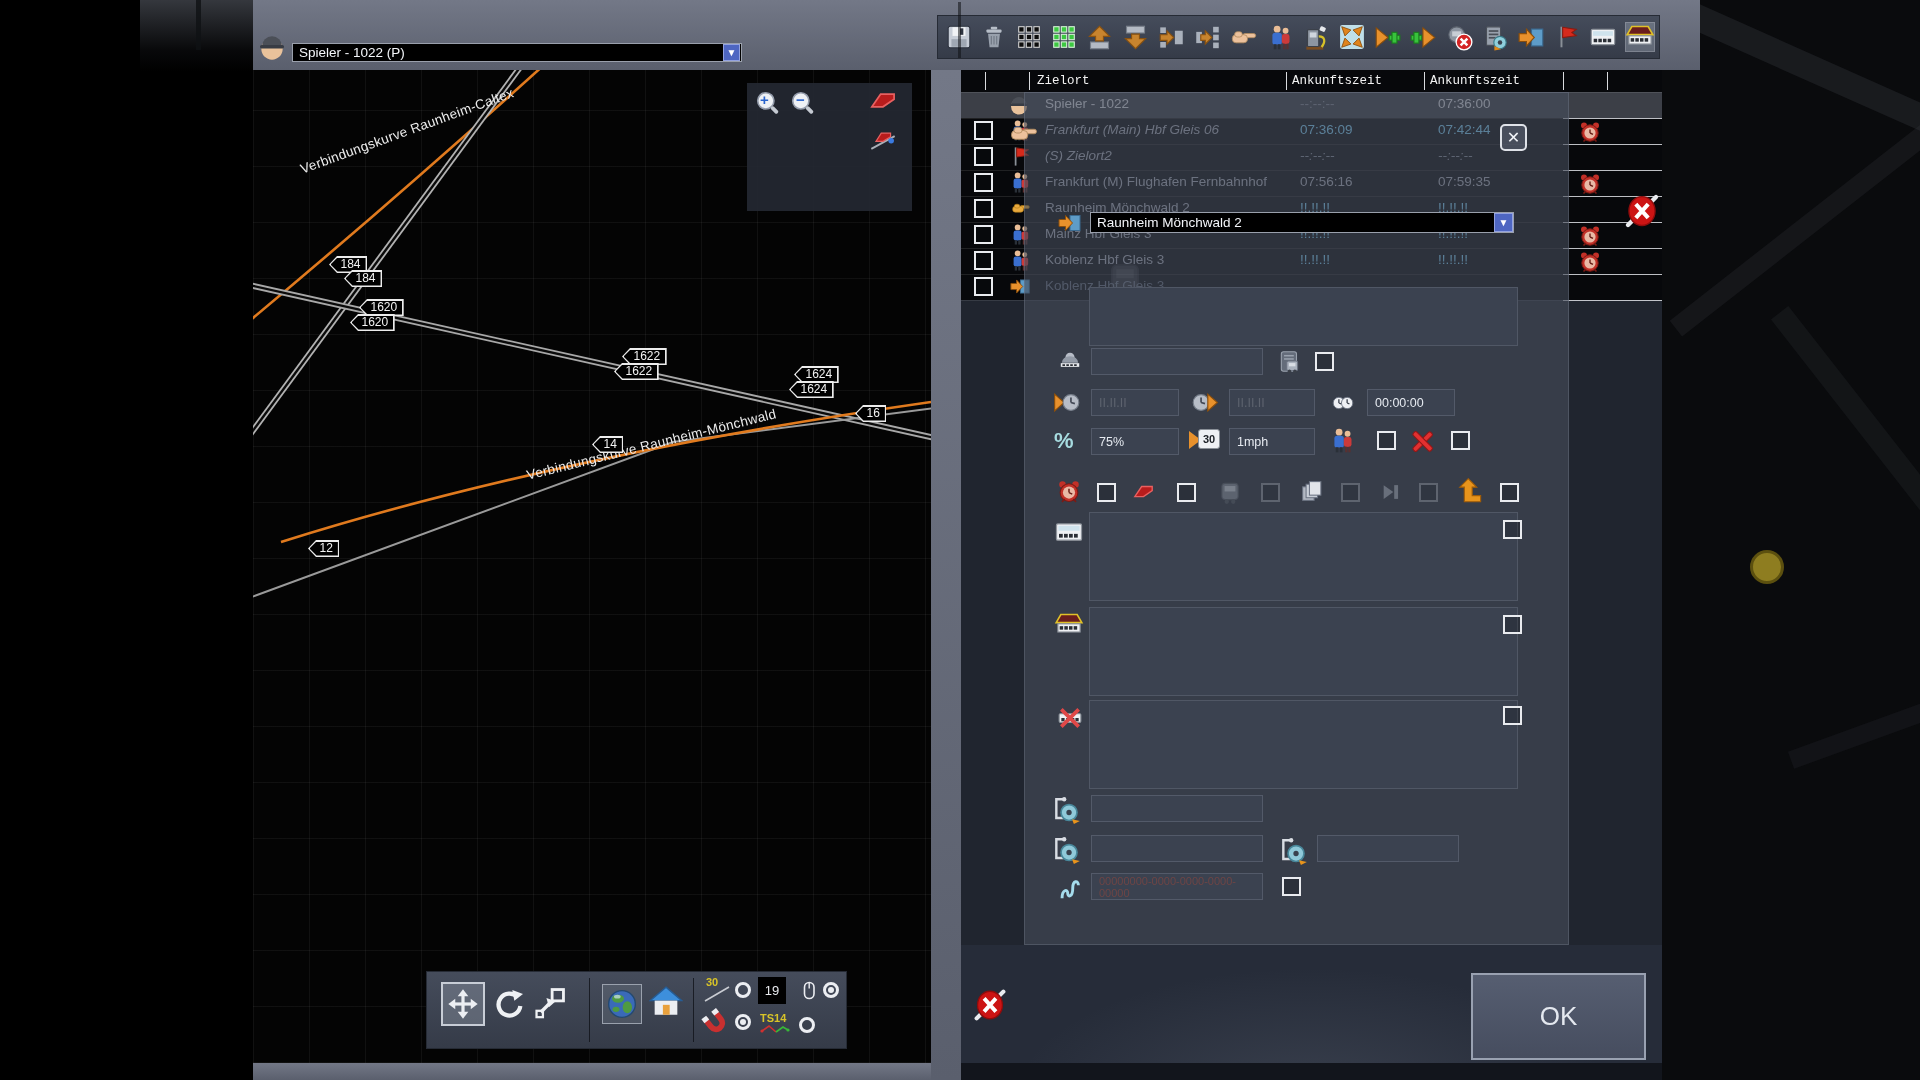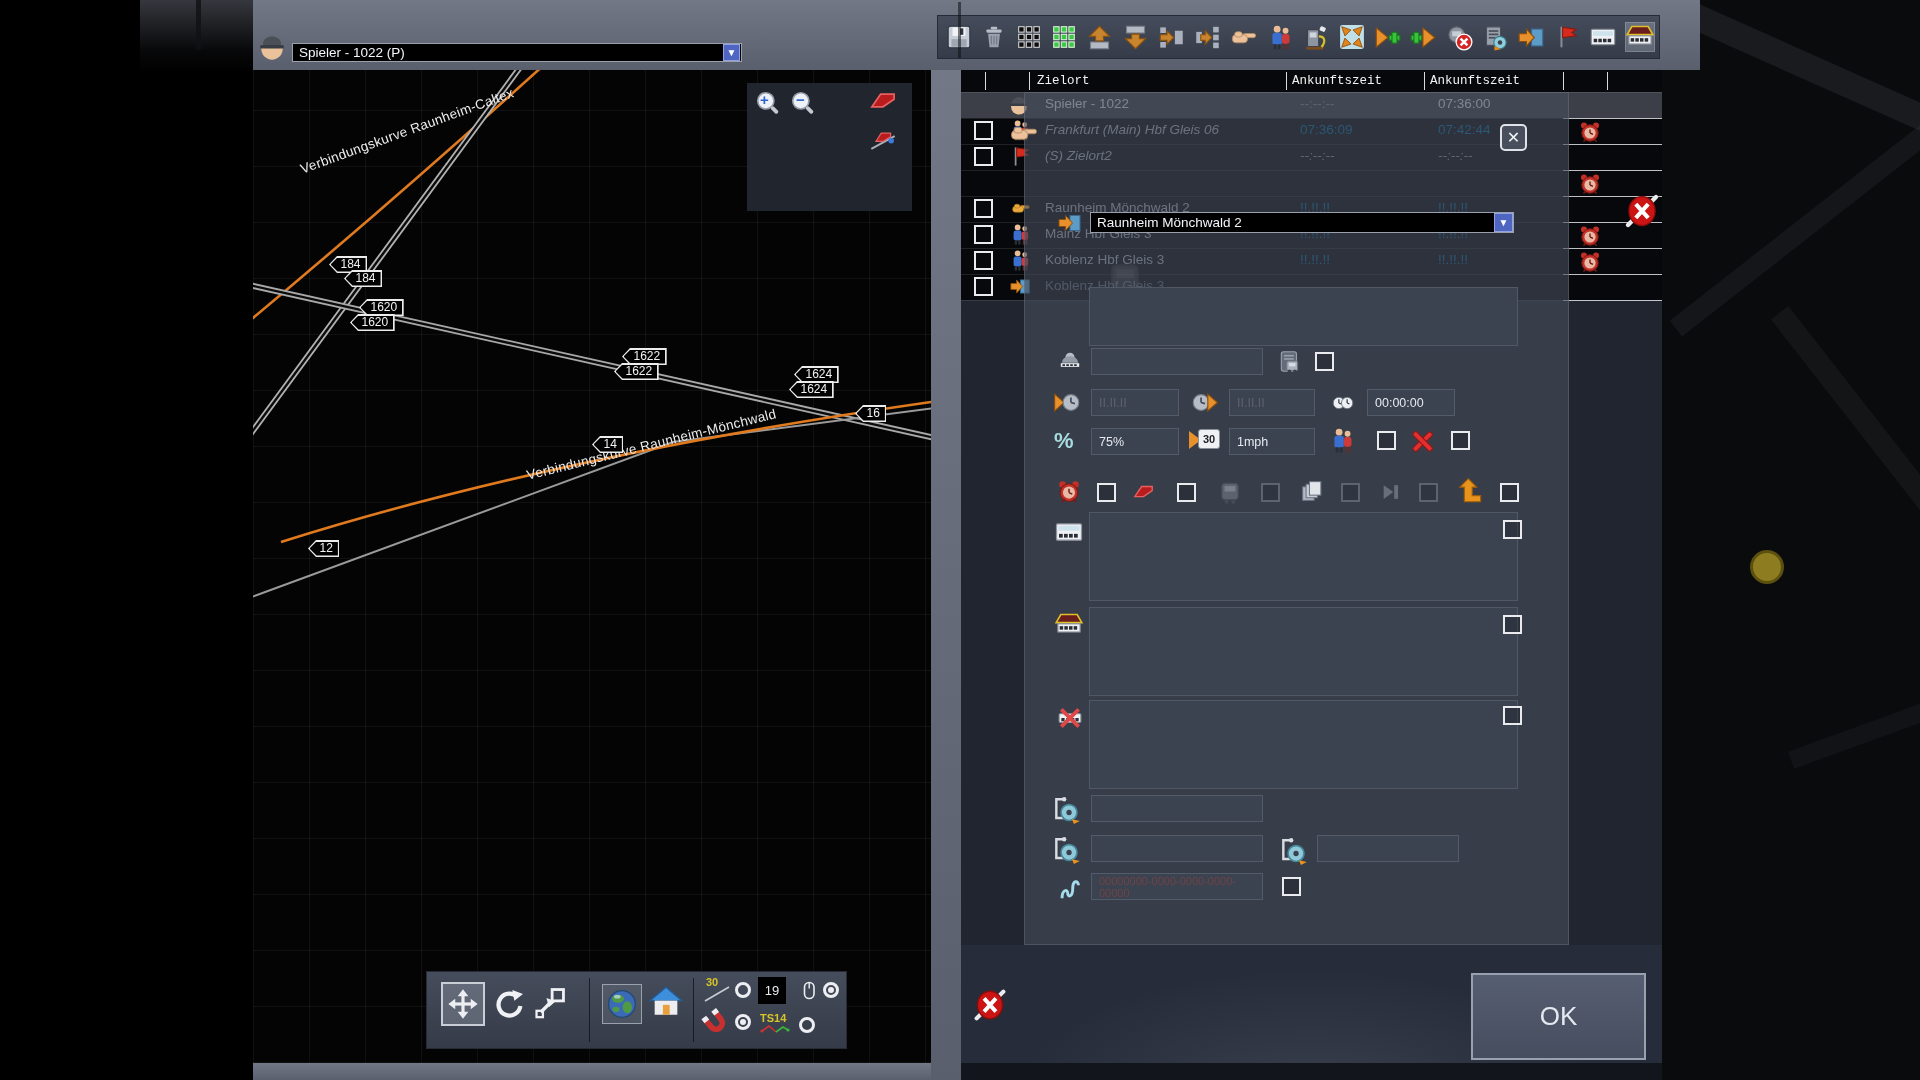--- a/index.html
+++ b/index.html
@@ -23,21 +23,21 @@
   .tag{position:absolute;clip-path:polygon(0 50%,8px 0,100% 0,100% 100%,8px 100%);
        background:#ececec;padding:1.5px;font-size:12px;line-height:13px;}
   .tag>span{display:block;background:#000;clip-path:polygon(0 50%,7px 0,100% 0,100% 100%,7px 100%);
        padding:0 5px 1px 10px;color:#f2f2f2;}
   
   .hdr{color:#f2f2f2;font-size:12.5px;font-family:Liberation Mono, monospace;}
   .tick{position:absolute;width:1px;height:18px;background:#d8dade;top:72px;}
   .trow{position:absolute;left:969px;width:701px;height:40px;}
   .trow .cell{position:absolute;top:4px;font-size:13.5px;white-space:nowrap;}
   .t-white{color:#dde1e8;} .t-mid{color:#a9afbb;} .t-gray{color:#848b98;}
-  .t-red{color:#0369a1;} .t-dim{color:#667080;}
+  .t-red{color:#7dd3fc;} .t-dim{color:#667080;}
   .rowsep{position:absolute;height:1px;background:rgba(255,255,255,.10);}
   .rowsep-r{position:absolute;height:1px;background:rgba(235,238,242,.8);}
   .cb{position:absolute;width:19px;height:19px;border:2px solid #e9ebef;
       background:rgba(8,10,14,.25);box-sizing:border-box;}
   .cb.m{border-color:#7e858f;opacity:.55;}
   .radio{width:16px;height:16px;border:3px solid #eceef2;border-radius:50%;
          box-sizing:border-box;position:absolute;}
   .radio.dot::after{content:"";position:absolute;left:2px;top:2px;width:6px;height:6px;
          border-radius:50%;background:#eceef2;}
   
@@ -675,20 +675,29 @@
   </div>
   <div class="trow" style="top:144px;font-style:italic;">
     <div class="cb" style="left:5px;top:3px;"></div>
     <svg class="ic cell" style="left:40px;top:1px" width="23" height="23">
         <use href="#i-flag"></use>
       </svg>
     <div class="cell t-mid" style="left:76px;">(S) Zielort2</div>
     <div class="cell t-gray" style="left:331px;">--:--:--</div>
     <div class="cell t-gray" style="left:469px;">--:--:--</div>
   </div>
+  <div class="trow" style="top:170px;">
+    <div class="cb" style="left:5px;top:3px;"></div>
+    <svg class="ic cell" style="left:40px;top:1px" width="23" height="23">
+        <use href="#i-passengers"></use>
+      </svg>
+    <div class="cell t-mid" style="left:76px;">Frankfurt (M) Flughafen Fernbahnhof</div>
+    <div class="cell t-mid" style="left:331px;">07:56:16</div>
+    <div class="cell t-mid" style="left:469px;">07:59:35</div>
+  </div>
   <div class="trow" style="top:196px;">
     <div class="cb" style="left:5px;top:3px;"></div>
     <svg class="ic cell" style="left:40px;top:2px" width="24" height="20">
         <use href="#i-hand-org"></use>
       </svg>
     <div class="cell t-mid" style="left:76px;">Raunheim Mönchwald 2</div>
     <div class="cell t-red" style="left:331px;">!!.!!.!!</div>
     <div class="cell t-red" style="left:469px;">!!.!!.!!</div>
   </div>
   <div class="trow" style="top:222px;">

